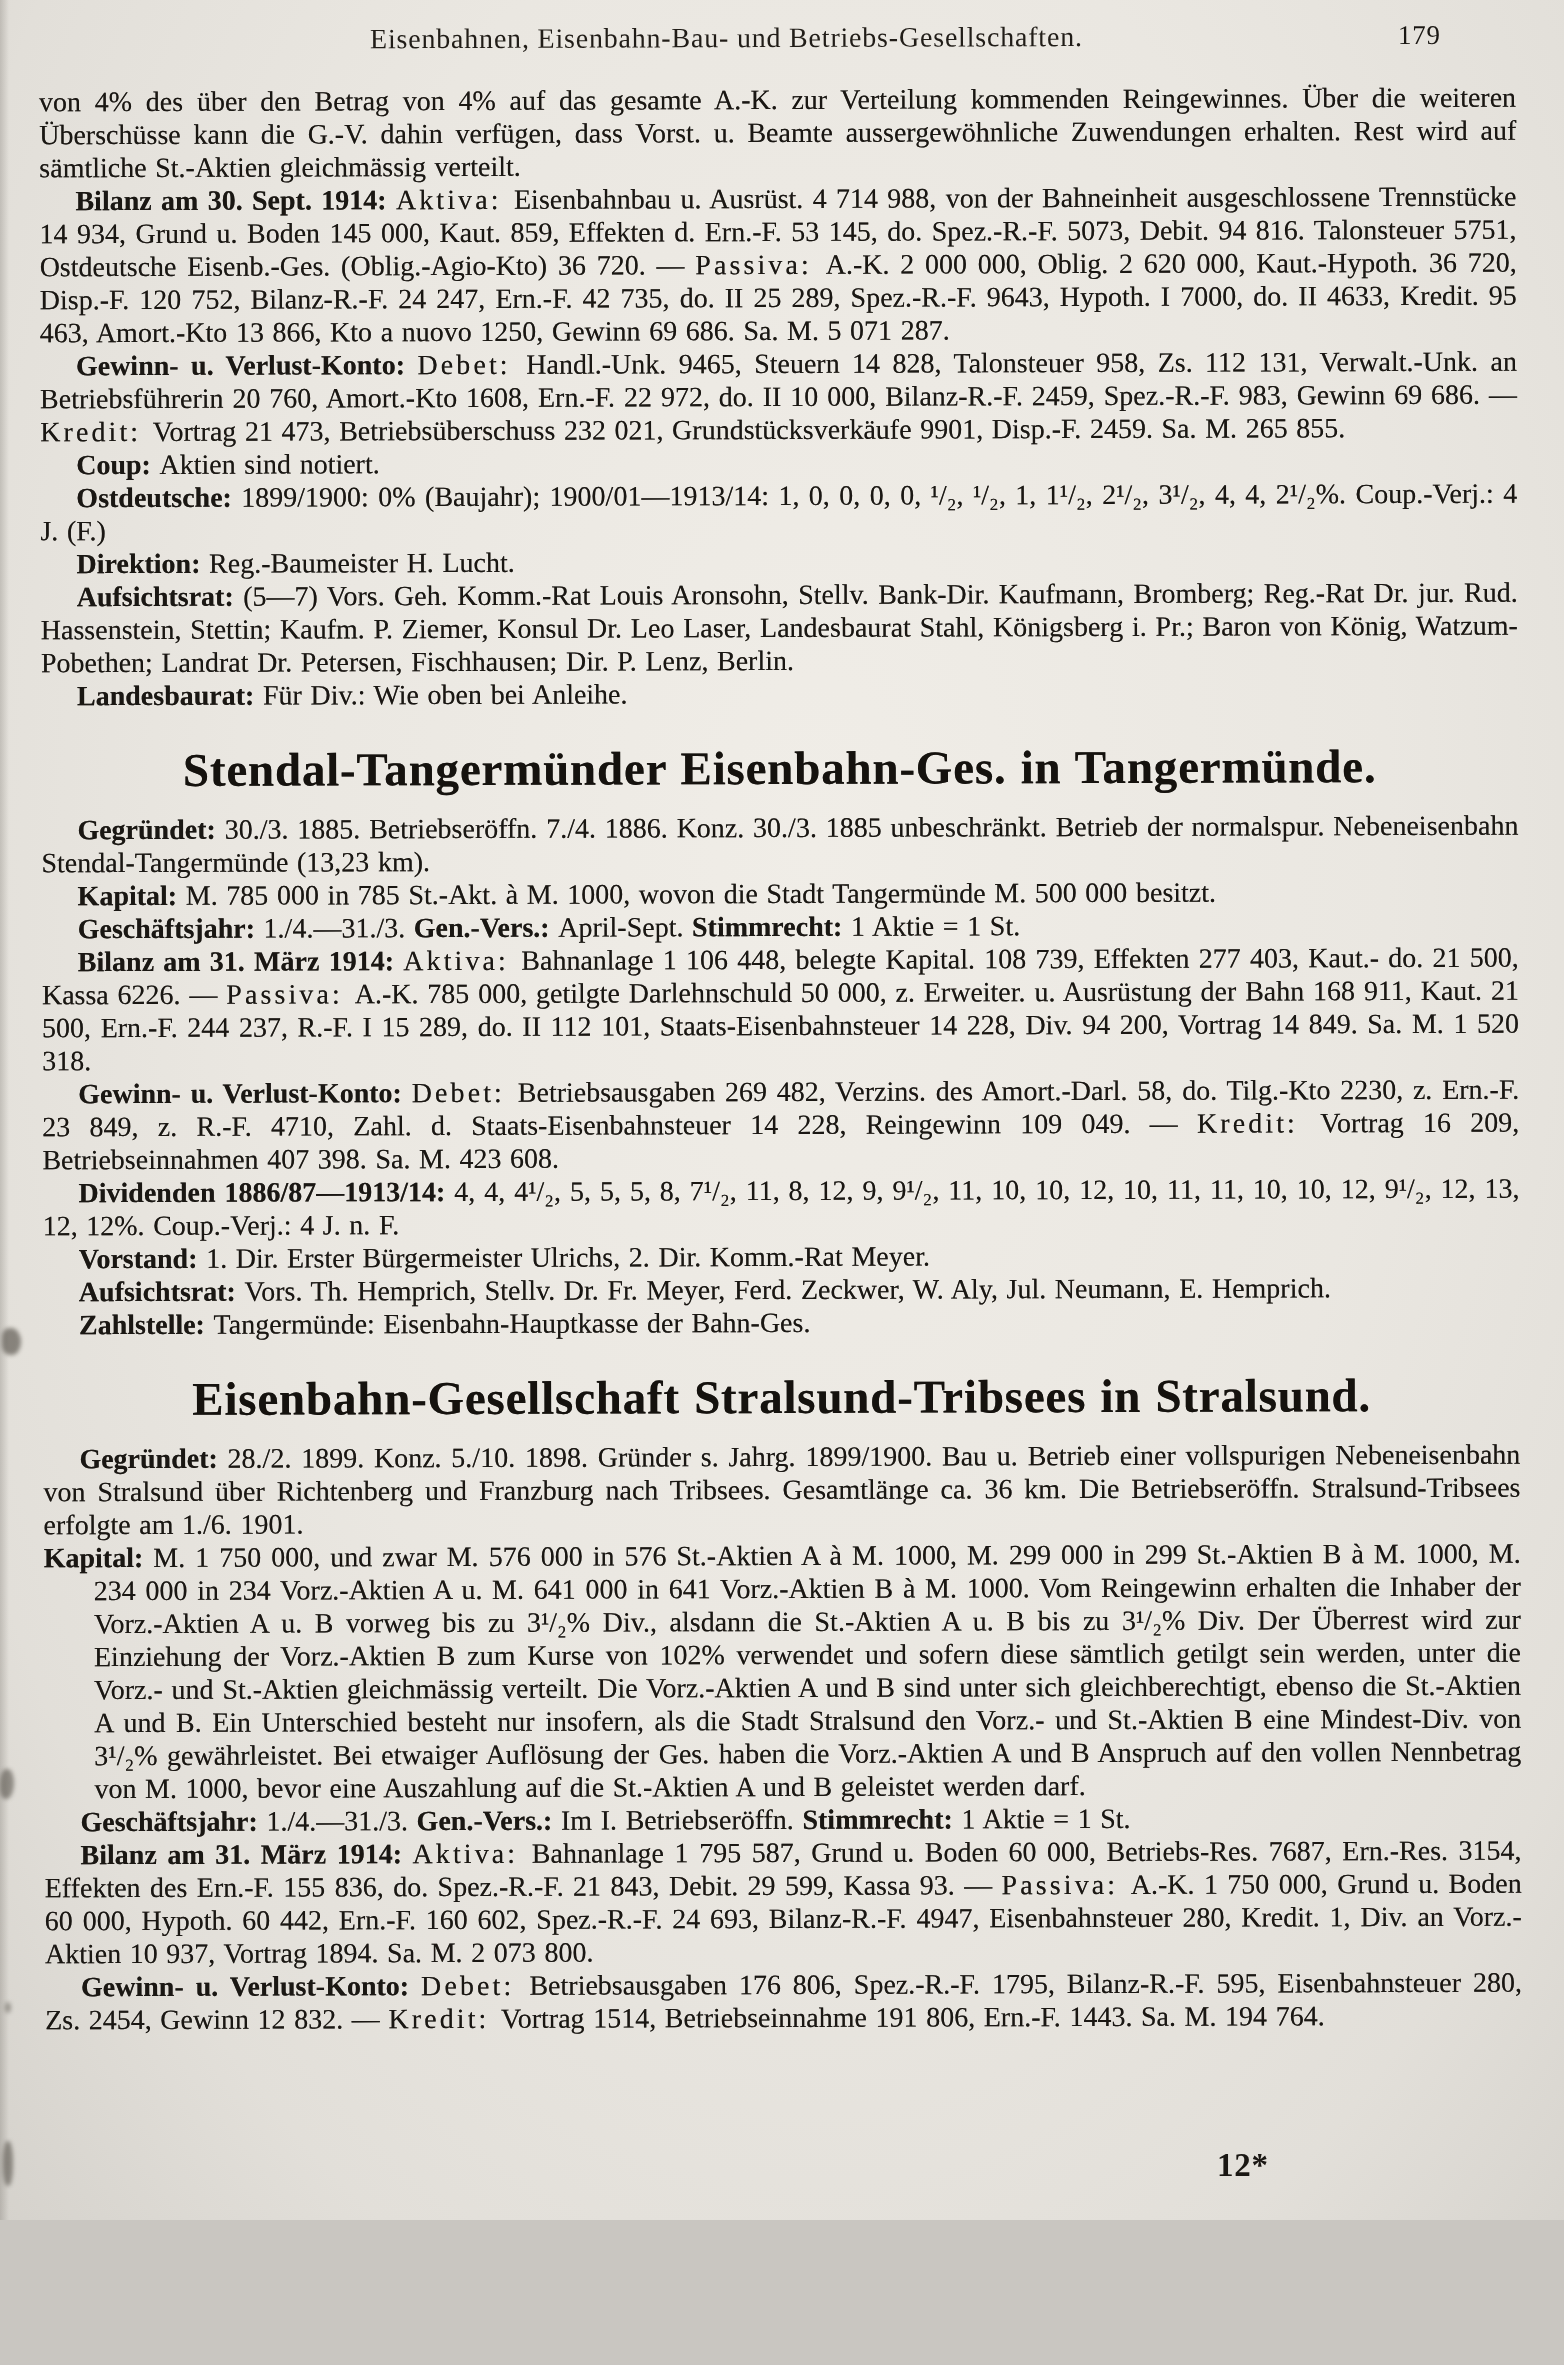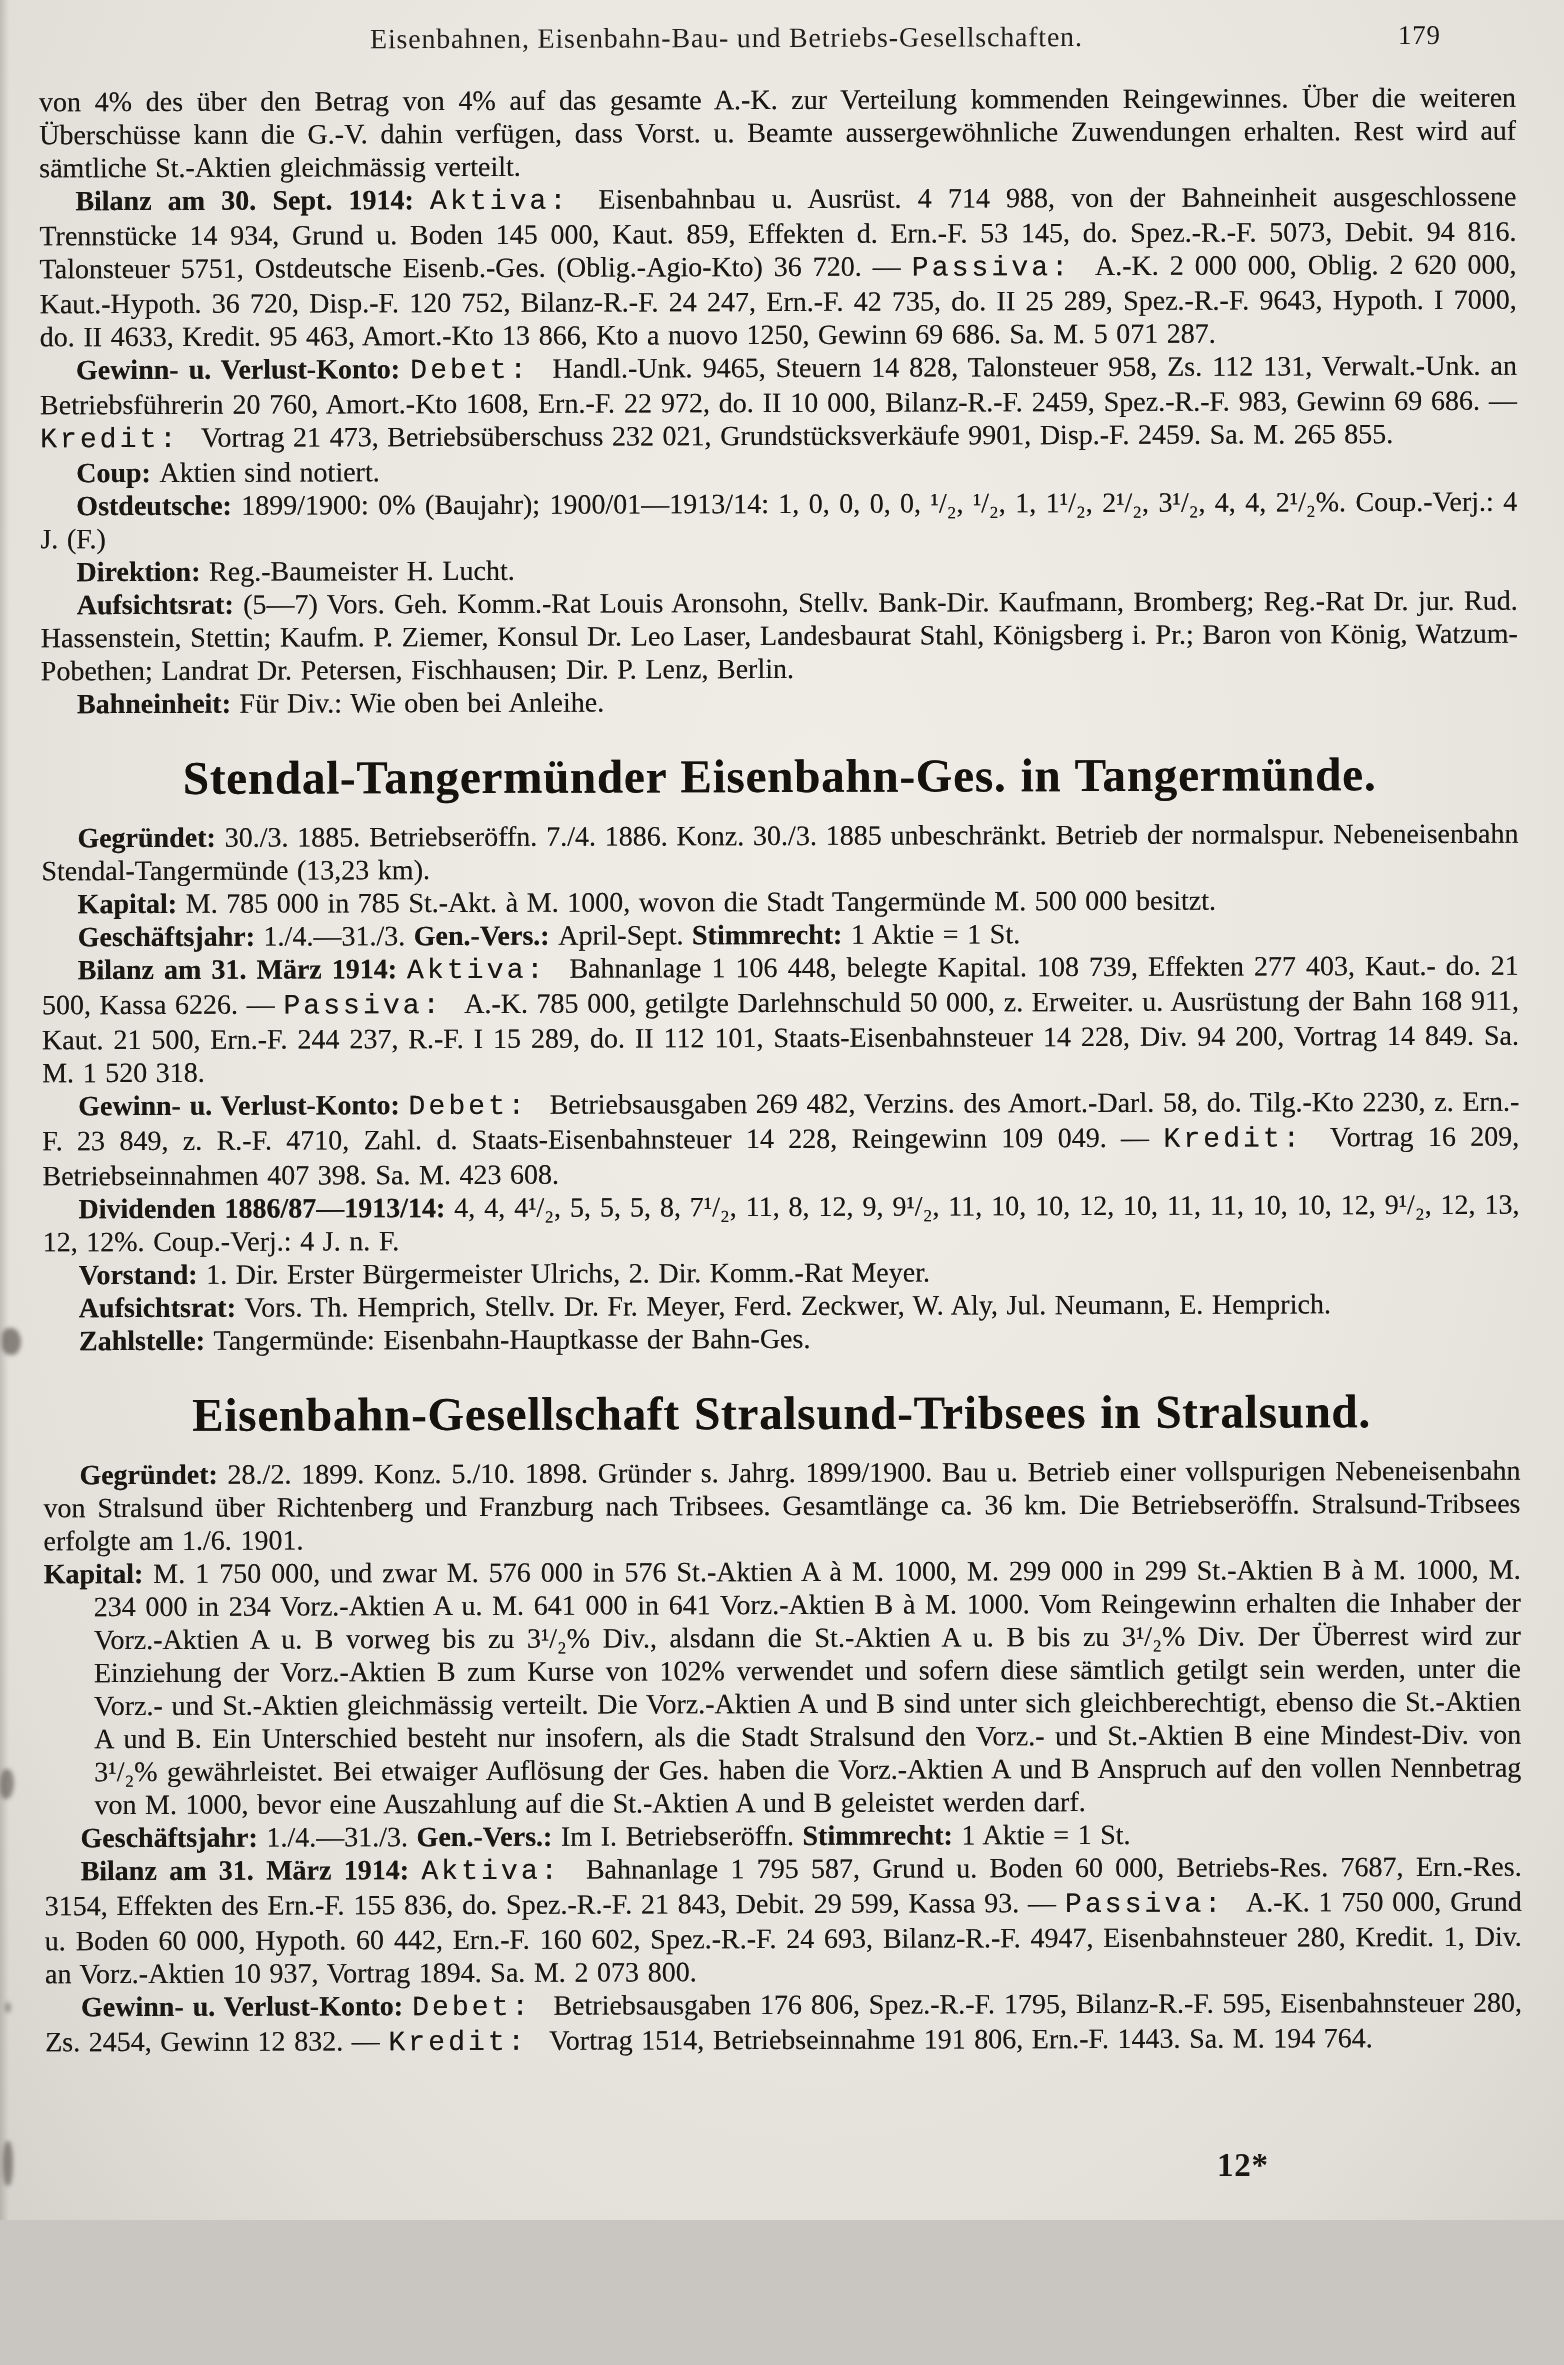--- a/index.html
+++ b/index.html
@@ -34,21 +34,21 @@
   .body-text {
     margin-top: 17px;
     font-size: 28px; line-height: 33px; text-align: justify;
     word-spacing: 1.6px;
     text-shadow: 0 0 0.5px rgba(26,23,19,0.65);
   }
   p.para { margin: 0; text-indent: 36px; }
   p.para.none { text-indent: 0; }
   p.para.hang { padding-left: 50px; text-indent: -50px; }
   .run-bold { font-weight: bold; }
-  .run-spaced { letter-spacing: 3.1px; font-family: Liberation Mono, monospace; }
+  .run-spaced { letter-spacing: 3.1px; }
   h2.company-heading {
     font-size: 47px; line-height: 1.08; font-weight: bold; text-align: center;
     margin: 33px 0 17px; letter-spacing: 0.8px; text-indent: 0;
     color: #15120e;
     text-shadow: 0 0 0.6px rgba(21,18,14,0.7);
   }
   .footer {
     position: absolute; left: 1217px; bottom: 36px;
     font-size: 33px; font-weight: bold; letter-spacing: 0.8px;
   }
@@ -80,21 +80,21 @@
 
       <section class="company">
         <div class="paragraphs">
             <p class="para none"><span class="run-plain">von 4% des über den Betrag von 4% auf das gesamte A.-K. zur Verteilung kommenden Reingewinnes. Über die weiteren Überschüsse kann die G.-V. dahin verfügen, dass Vorst. u. Beamte aussergewöhnliche Zuwendungen erhalten. Rest wird auf sämtliche St.-Aktien gleichmässig verteilt.</span></p>
             <p class="para lead"><span class="run-bold">Bilanz am 30. Sept. 1914: </span><span class="run-spaced">Aktiva: </span><span class="run-plain">Eisenbahnbau u. Ausrüst. 4 714 988, von der Bahneinheit ausgeschlossene Trennstücke 14 934, Grund u. Boden 145 000, Kaut. 859, Effekten d. Ern.-F. 53 145, do. Spez.-R.-F. 5073, Debit. 94 816. Talonsteuer 5751, Ostdeutsche Eisenb.-Ges. (Oblig.-Agio-Kto) 36 720. — </span><span class="run-spaced">Passiva: </span><span class="run-plain">A.-K. 2 000 000, Oblig. 2 620 000, Kaut.-Hypoth. 36 720, Disp.-F. 120 752, Bilanz-R.-F. 24 247, Ern.-F. 42 735, do. II 25 289, Spez.-R.-F. 9643, Hypoth. I 7000, do. II 4633, Kredit. 95 463, Amort.-Kto 13 866, Kto a nuovo 1250, Gewinn 69 686. Sa. M. 5 071 287.</span></p>
             <p class="para lead"><span class="run-bold">Gewinn- u. Verlust-Konto: </span><span class="run-spaced">Debet: </span><span class="run-plain">Handl.-Unk. 9465, Steuern 14 828, Talonsteuer 958, Zs. 112 131, Verwalt.-Unk. an Betriebsführerin 20 760, Amort.-Kto 1608, Ern.-F. 22 972, do. II 10 000, Bilanz-R.-F. 2459, Spez.-R.-F. 983, Gewinn 69 686. — </span><span class="run-spaced">Kredit: </span><span class="run-plain">Vortrag 21 473, Betriebsüberschuss 232 021, Grundstücksverkäufe 9901, Disp.-F. 2459. Sa. M. 265 855.</span></p>
             <p class="para lead"><span class="run-bold">Coup: </span><span class="run-plain">Aktien sind notiert.</span></p>
             <p class="para lead"><span class="run-bold">Ostdeutsche: </span><span class="run-plain">1899/1900: 0% (Baujahr); 1900/01—1913/14: 1, 0, 0, 0, 0, ¹/₂, ¹/₂, 1, 1¹/₂, 2¹/₂, 3¹/₂, 4, 4, 2¹/₂%. Coup.-Verj.: 4 J. (F.)</span></p>
             <p class="para lead"><span class="run-bold">Direktion: </span><span class="run-plain">Reg.-Baumeister H. Lucht.</span></p>
             <p class="para lead"><span class="run-bold">Aufsichtsrat: </span><span class="run-plain">(5—7) Vors. Geh. Komm.-Rat Louis Aronsohn, Stellv. Bank-Dir. Kaufmann, Bromberg; Reg.-Rat Dr. jur. Rud. Hassenstein, Stettin; Kaufm. P. Ziemer, Konsul Dr. Leo Laser, Landesbaurat Stahl, Königsberg i. Pr.; Baron von König, Watzum-Pobethen; Landrat Dr. Petersen, Fischhausen; Dir. P. Lenz, Berlin.</span></p>
-            <p class="para lead"><span class="run-bold">Bahneinheit: </span><span class="run-plain">Für Div.: Wie oben bei Anleihe.</span></p>
+            <p class="para lead"><span class="run-bold">Landesbaurat: </span><span class="run-plain">Für Div.: Wie oben bei Anleihe.</span></p>
           </div>
       </section>
 
       <section class="company">
         <h2 class="company-heading">Stendal-Tangermünder Eisenbahn-Ges. in Tangermünde.</h2>
         <div class="paragraphs">
             <p class="para lead"><span class="run-bold">Gegründet: </span><span class="run-plain">30./3. 1885. Betriebseröffn. 7./4. 1886. Konz. 30./3. 1885 unbeschränkt. Betrieb der normalspur. Nebeneisenbahn Stendal-Tangermünde (13,23 km).</span></p>
             <p class="para lead"><span class="run-bold">Kapital: </span><span class="run-plain">M. 785 000 in 785 St.-Akt. à M. 1000, wovon die Stadt Tangermünde M. 500 000 besitzt.</span></p>
             <p class="para lead"><span class="run-bold">Geschäftsjahr: </span><span class="run-plain">1./4.—31./3. </span><span class="run-bold">Gen.-Vers.: </span><span class="run-plain">April-Sept. </span><span class="run-bold">Stimmrecht: </span><span class="run-plain">1 Aktie = 1 St.</span></p>
             <p class="para lead"><span class="run-bold">Bilanz am 31. März 1914: </span><span class="run-spaced">Aktiva: </span><span class="run-plain">Bahnanlage 1 106 448, belegte Kapital. 108 739, Effekten 277 403, Kaut.- do. 21 500, Kassa 6226. — </span><span class="run-spaced">Passiva: </span><span class="run-plain">A.-K. 785 000, getilgte Darlehnschuld 50 000, z. Erweiter. u. Ausrüstung der Bahn 168 911, Kaut. 21 500, Ern.-F. 244 237, R.-F. I 15 289, do. II 112 101, Staats-Eisenbahnsteuer 14 228, Div. 94 200, Vortrag 14 849. Sa. M. 1 520 318.</span></p>

